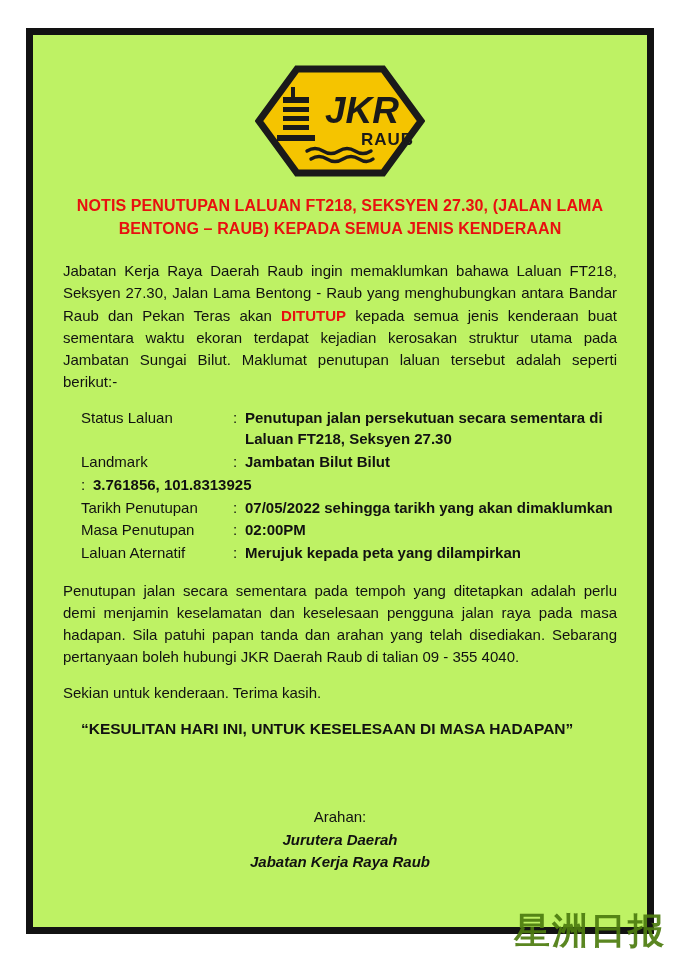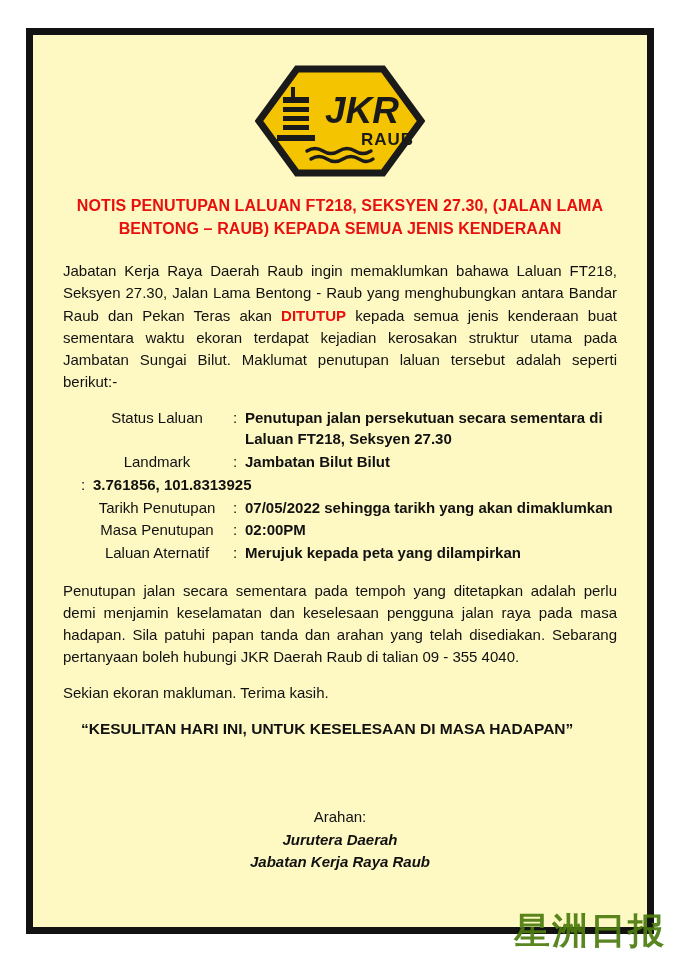--- a/index.html
+++ b/index.html
@@ -20,21 +20,21 @@
     background: #ffffff;
     box-sizing: border-box;
     padding: 28px 26px 26px 26px;
   }
   .border-frame {
     position: relative;
     width: 100%;
     height: 100%;
     border: 7px solid #121212;
     box-sizing: border-box;
-    background: #fef9c3;
+    background: #bef264;
     padding: 22px 26px 18px 26px;
   }
   
   .logo-wrap {
     display: flex;
     justify-content: center;
     align-items: center;
     margin-top: 8px;
     margin-bottom: 6px;
   }
@@ -77,21 +77,20 @@
   }
   .details-row {
     display: flex;
     align-items: flex-start;
     margin-bottom: 1px;
   }
   .d-label {
     width: 152px;
     flex: 0 0 152px;
     color: #111111;
-    text-align: center;
   }
   .d-colon {
     width: 12px;
     flex: 0 0 12px;
     color: #111111;
   }
   .d-value {
     flex: 1 1 auto;
     font-weight: bold;
     color: #111111;
@@ -196,21 +195,21 @@
       </div>
       <div class="details-row">
         <div class="d-label">Laluan Aternatif</div>
         <div class="d-colon">:</div>
         <div class="d-value">Merujuk kepada peta yang dilampirkan</div>
       </div>
     </div>
 
     <p class="body-text">Penutupan jalan secara sementara pada tempoh yang ditetapkan adalah perlu demi menjamin keselamatan dan keselesaan pengguna jalan raya pada masa hadapan. Sila patuhi papan tanda dan arahan yang telah disediakan. Sebarang pertanyaan boleh hubungi JKR Daerah Raub di talian 09 - 355 4040.</p>
 
-    <p class="body-text">Sekian ekoran makluman. Terima kasih.</p>
+    <p class="body-text">Sekian untuk kenderaan. Terima kasih.</p>
 
     <div class="slogan">“KESULITAN HARI INI, UNTUK KESELESAAN DI MASA HADAPAN”</div>
 
     <div class="signature">
       <div class="sig-line1">Arahan:</div>
       <div class="sig-line2">Jurutera Daerah</div>
       <div class="sig-line3">Jabatan Kerja Raya Raub</div>
     </div>
 
   </div>

